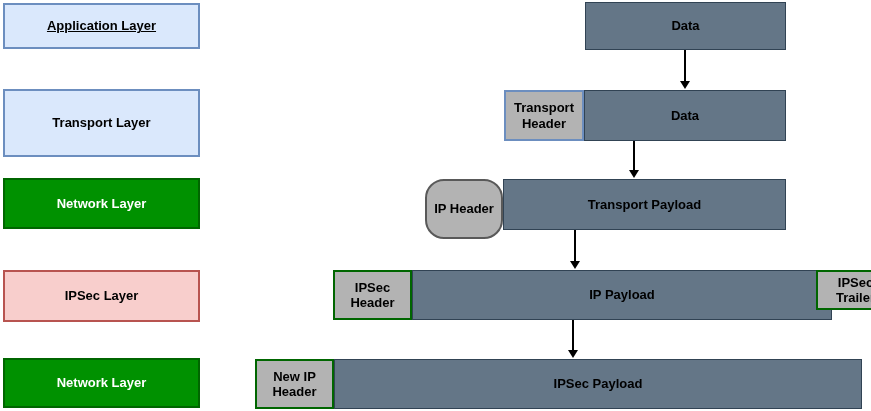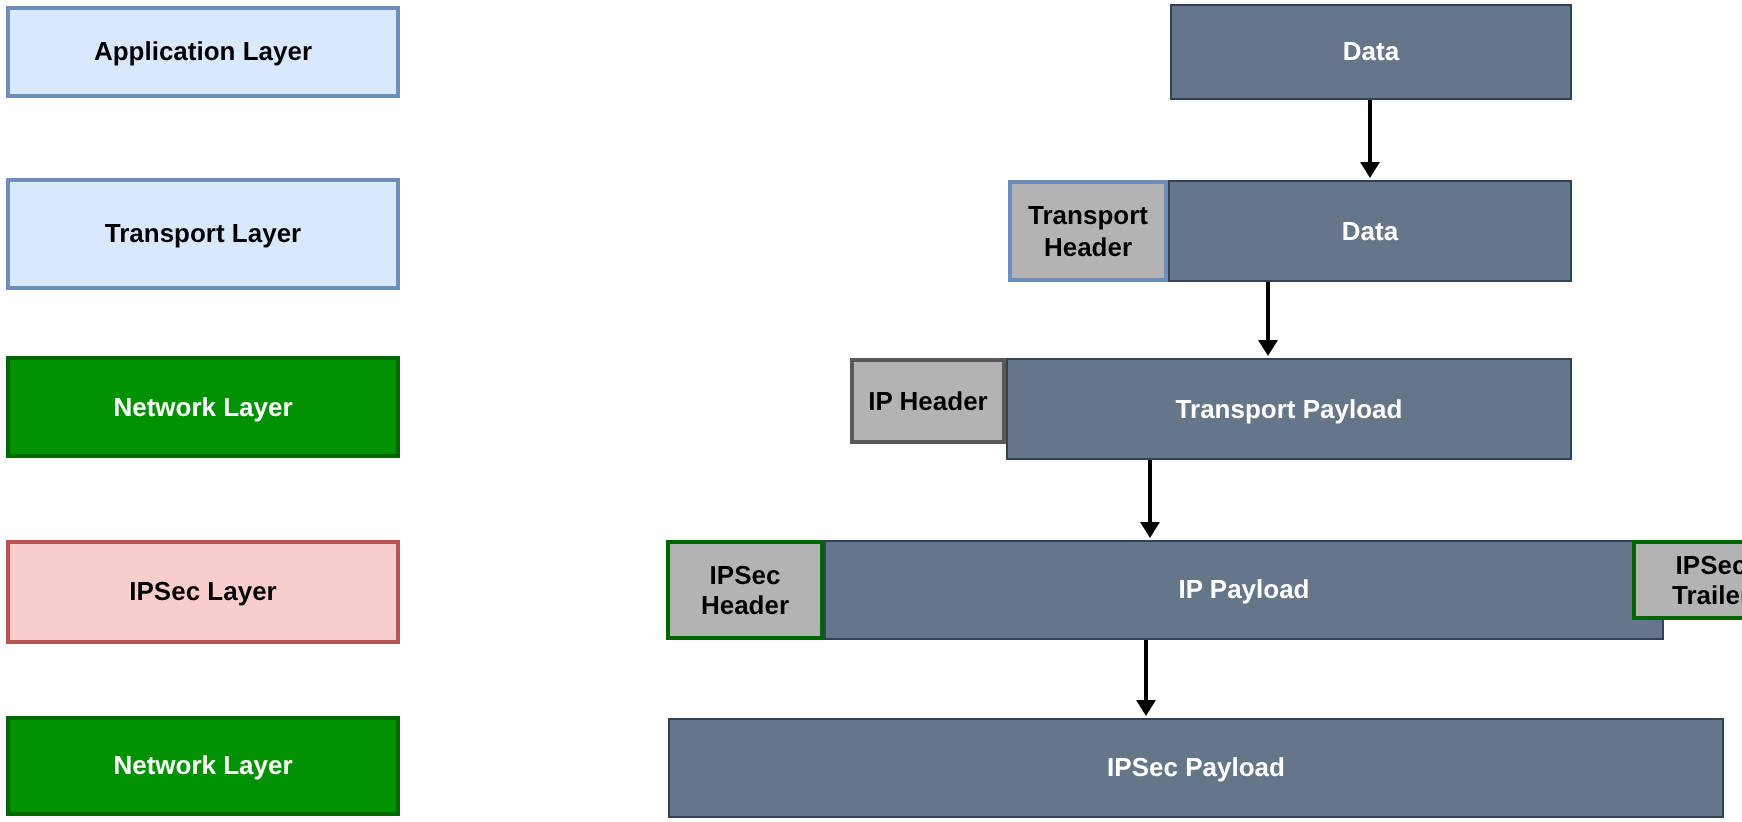--- a/index.html
+++ b/index.html
@@ -18,21 +18,21 @@
   }
   .box{
     position:absolute; box-sizing:border-box;
     display:flex; align-items:center; justify-content:center;
     text-align:center; font-weight:bold; font-size:13px; line-height:1.18;
     padding:2px;
   }
   .blue { background:var(--blue-fill);  border:2px solid var(--blue-stroke);  color:#000000; }
   .green{ background:var(--green-fill); border:2px solid var(--green-stroke); color:#ffffff; }
   .red  { background:var(--red-fill);   border:2px solid var(--red-stroke);   color:#000000;justify-content:center; }
-  .slate{ background:var(--slate-fill); border:1.5px solid var(--slate-stroke); color:#ffffff; }
+  .slate{ background:var(--slate-fill); border:1.5px solid var(--slate-stroke); color:#000000; }
   .grayhdr{ background:var(--gray-fill); color:#000000; }
   .b-blue { border:2px solid var(--gray-stroke-blue); }
   .b-dark { border:2px solid var(--gray-stroke-dark); }
   .b-green{ border:2px solid var(--gray-stroke-green); }
   .layer{ left:3px; width:197px; }
   .arrow{
     position:absolute; width:12px;
     display:flex; flex-direction:column; align-items:center;
   }
   .arrow .shaft{ width:1.5px; flex:1; background:var(--arrow); }
@@ -40,24 +40,24 @@
     width:0; height:0; flex:0 0 auto;
     border-left:5px solid transparent; border-right:5px solid transparent;
     border-top:8px solid var(--arrow);
   }
 </style>
 </head>
 <body>
 
 <div class="canvas">
 
-  <div class="box layer blue" style="top:3px;   height:46px;">
+  <div class="box layer blue" style="top:3px;   height:46px;text-decoration:underline;">
     <span>Application Layer</span>
   </div>
-  <div class="box layer blue" style="top:89px;  height:56px;">
+  <div class="box layer blue" style="top:89px;  height:68px;">
     <span>Transport Layer</span>
   </div>
   <div class="box layer green" style="top:178px; height:51px;">
     <span>Network Layer</span>
   </div>
   <div class="box layer red" style="top:270px; height:52px;">
     <span>IPSec Layer</span>
   </div>
   <div class="box layer green" style="top:358px; height:50px;">
     <span>Network Layer</span>
@@ -67,37 +67,40 @@
     <span>Data</span>
   </div>
 
   <div class="box grayhdr b-blue" style="left:504px; top:90px; width:80px; height:51px;">
     <span>Transport Header</span>
   </div>
   <div class="box slate" style="left:584px; top:90px; width:202px; height:51px;">
     <span>Data</span>
   </div>
 
-  <div class="box grayhdr b-dark" style="left:425px; top:179px; width:78px; height:43px;">
+  <div class="box grayhdr b-dark" style="left:425px; top:179px; width:78px; height:60px;border-radius:19px;">
     <span>IP Header</span>
   </div>
   <div class="box slate" style="left:503px; top:179px; width:283px; height:51px;">
     <span>Transport Payload</span>
   </div>
 
   <div class="box grayhdr b-green" style="left:333px; top:270px; width:79px; height:50px;align-items:center;">
     <span>IPSec Header</span>
   </div>
   <div class="box slate" style="left:412px; top:270px; width:420px; height:50px;">
     <span>IP Payload</span>
   </div>
   <div class="box grayhdr b-green" style="left:816px; top:270px; width:79px; height:40px;">
     <span>IPSec Trailer</span>
   </div>
 
+  <div class="box grayhdr b-green" style="left:255px; top:359px; width:79px; height:50px;">
+    <span>New IP Header</span>
+  </div>
   <div class="box slate" style="left:334px; top:359px; width:528px; height:50px;">
     <span>IPSec Payload</span>
   </div>
 
   <div class="arrow" style="left:679px; top:50px;  height:39px;">
     <div class="shaft"></div>
     <div class="head"></div>
   </div>
   <div class="arrow" style="left:628px; top:141px; height:37px;">
     <div class="shaft"></div>

